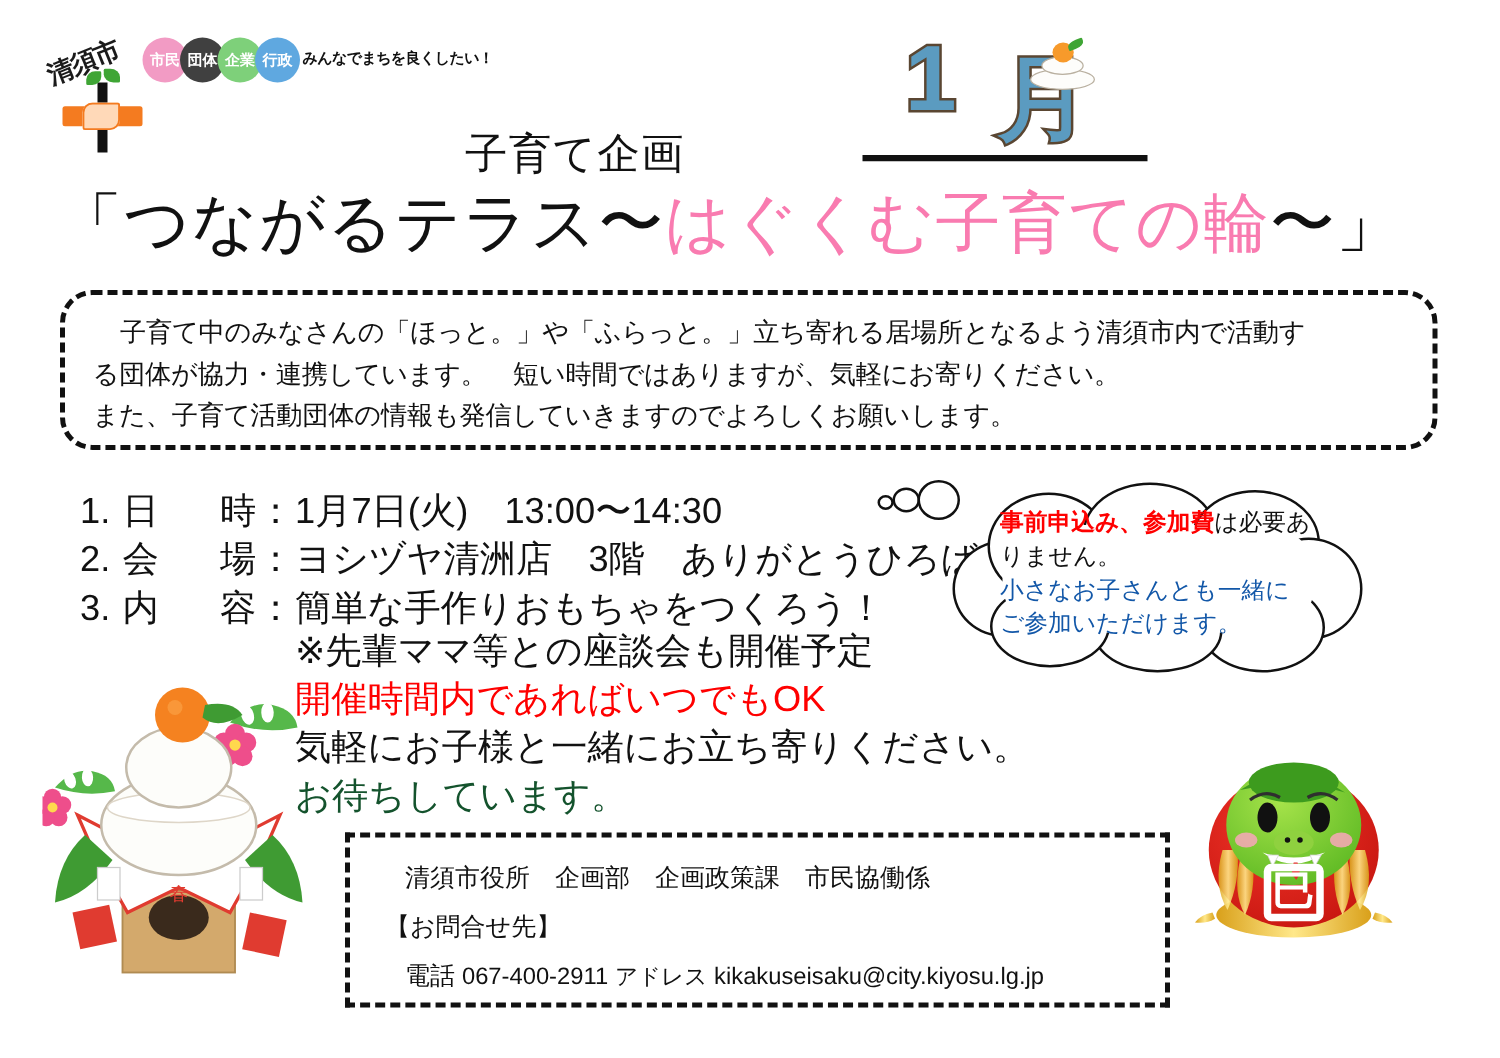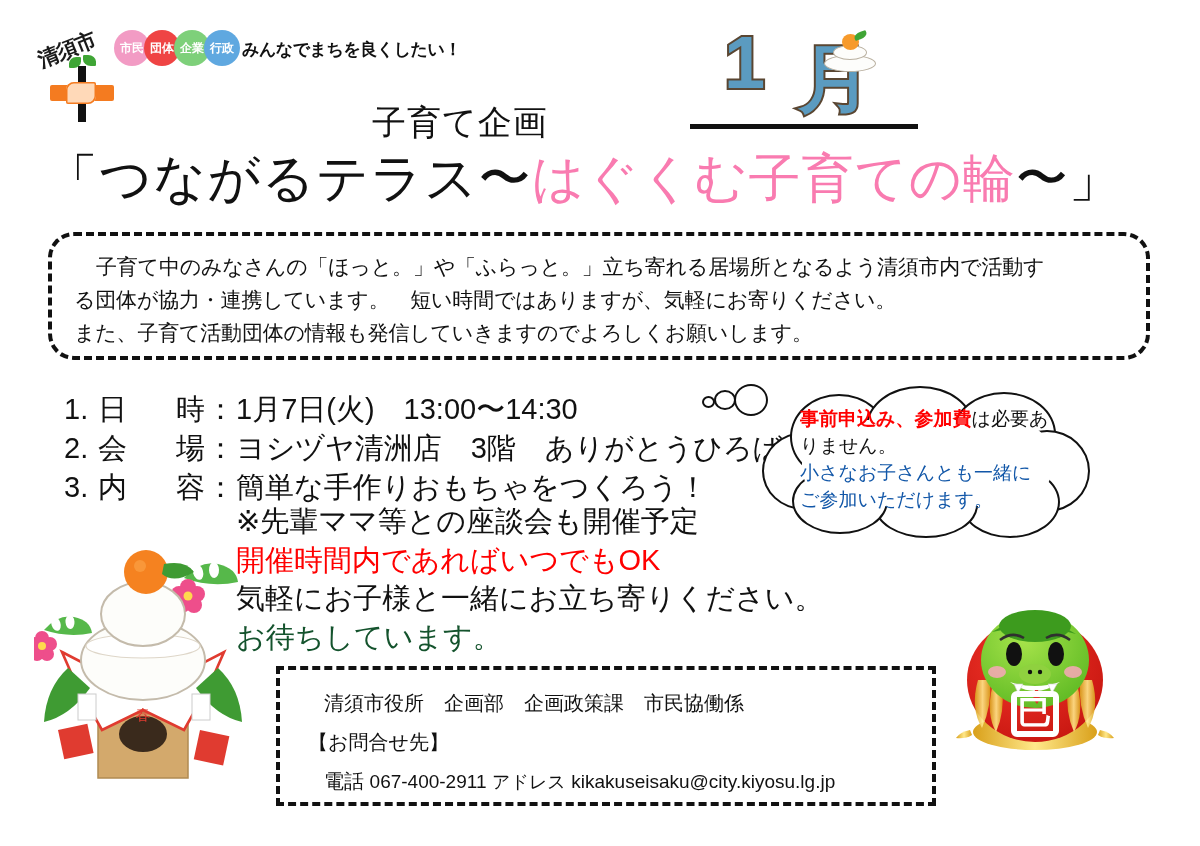--- a/index.html
+++ b/index.html
@@ -22,21 +22,21 @@
   }
   .role-circles { position:absolute; left:72px; top:2px; display:flex; }
   .role-circle {
     width:36px; height:36px; border-radius:50%;
     display:flex; align-items:center; justify-content:center;
     font-size:12px; font-weight:bold; color:#fff;
     margin-right:-6px;
   }
   .tagline {
     position:absolute; left:200px; top:10px;
-    font-size:17px; font-weight:bold; color:#111;
+    font-size:12px; font-weight:bold; color:#111;
     letter-spacing:-0.5px; white-space:nowrap;
   }
   .logo-word {
     position:absolute; left:20px; top:42px;
     font-size:46px; font-weight:bold; color:#111;
     letter-spacing:-4px; white-space:nowrap;
   }
   .sprout {
     position:absolute; left:36px; top:38px; width:8px; height:56px;
     background:#111;
@@ -169,21 +169,21 @@
 
 <div id="poster">
 
   <div class="logo-block">
     <div class="city-name">清須市</div>
 
     <div class="role-circles">
       <div class="role-circle" style="background: rgb(242, 155, 196);">
         <span>市民</span>
       </div>
-      <div class="role-circle" style="background: #ef4444;">
+      <div class="role-circle" style="background: #404040;">
         <span>団体</span>
       </div>
       <div class="role-circle" style="background: rgb(126, 208, 122);">
         <span>企業</span>
       </div>
       <div class="role-circle" style="background: rgb(95, 168, 224);">
         <span>行政</span>
       </div>
     </div>
 

